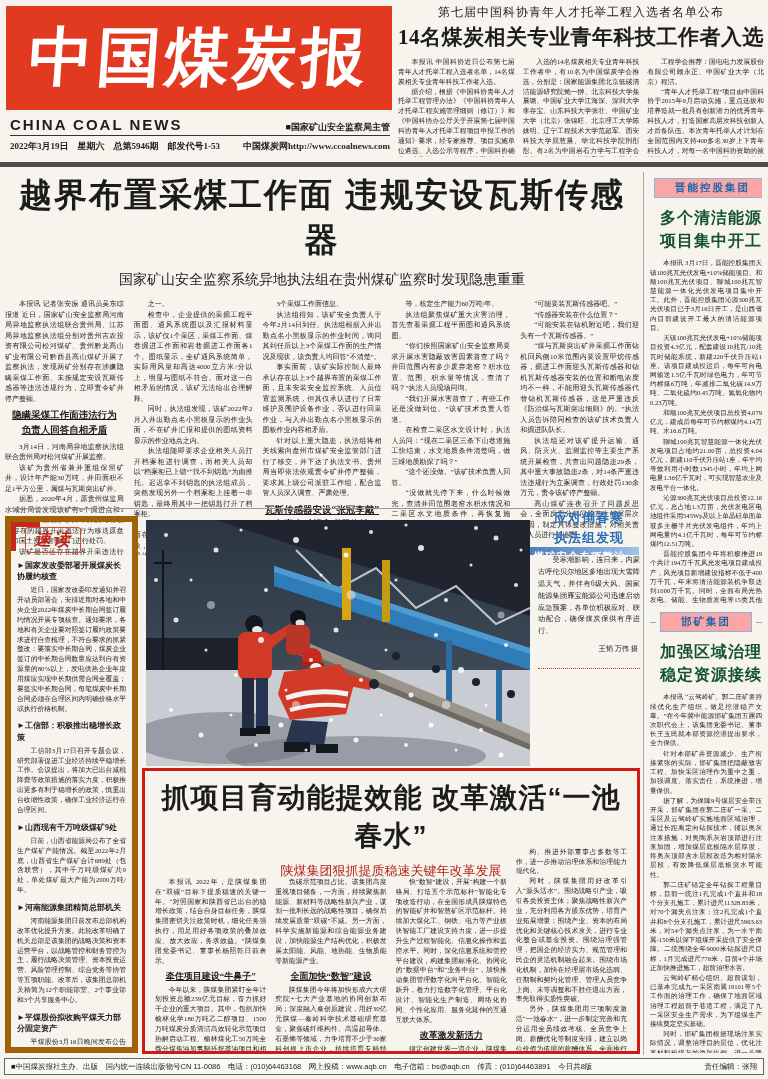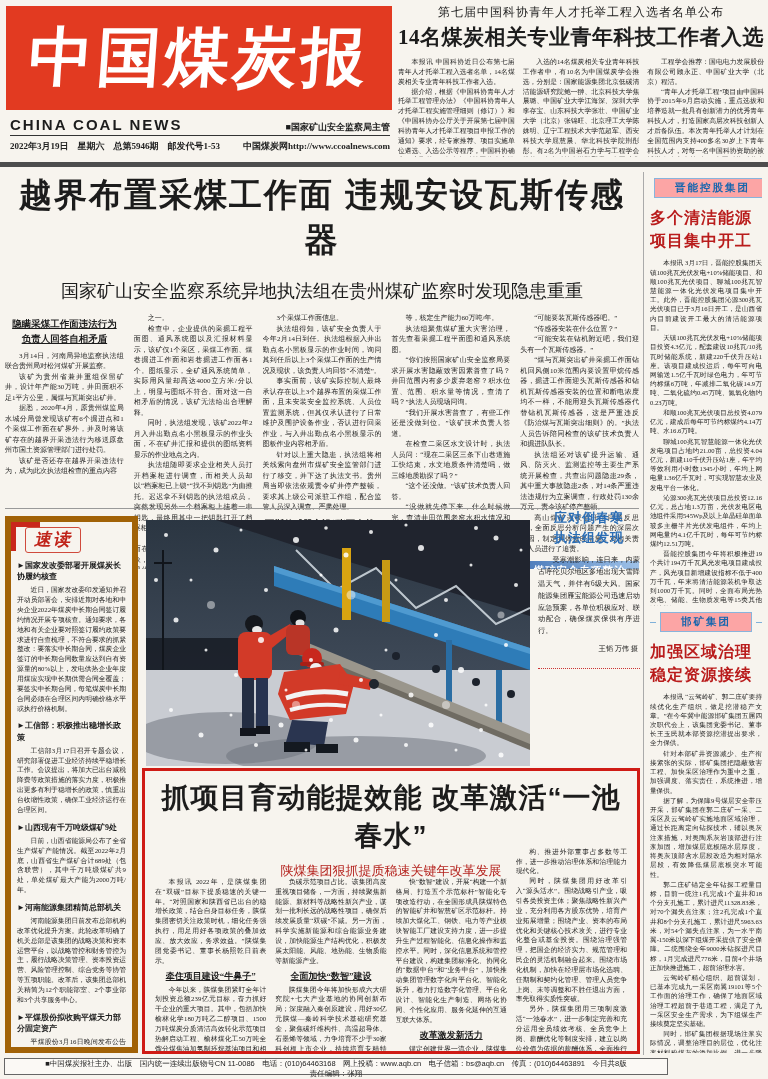--- a/index.html
+++ b/index.html
@@ -24,21 +24,21 @@
   .cols{display:flex;gap:8px;margin-top:6px;}
   .tcol{flex:1;font-size:6.8px;line-height:1.45;text-align:justify;overflow:hidden;}
   .top-cols{height:100px;}
   .para{text-indent:2em;text-align:justify;margin:0;}
   .subhead{font-size:9.5px;font-weight:bold;text-align:center;line-height:1.35;margin:5px 0 2px;text-indent:0;text-decoration:underline;}
   .subhead+.subhead{margin-top:0;margin-bottom:5px;}
   
   .main-article{left:5px;top:173px;width:634px;}
   .main-head{font-size:33px;font-weight:900;text-align:center;letter-spacing:2px;
              font-family:"Liberation Sans","DejaVu Sans",sans-serif;}
-  .main-sub{font-size:18px;text-align:center;margin-top:16px;}
+  .main-sub{font-size:14px;text-align:center;margin-top:8px;}
   .main-cols{height:256px;margin-top:10px;gap:10px;}
   .main-cols .tcol{font-size:7px;line-height:1.5;}
   .campaign{margin-top:6px;}
   .campaign-banner{background:linear-gradient(90deg,#4878b8,#9fc2e8);color:#fff;font-weight:bold;
                    font-size:10.5px;text-align:center;padding:2px 0;letter-spacing:1px;
                    font-family:"Liberation Sans",sans-serif;}
   .main-rule{left:5px;top:508px;width:634px;border-top:1px solid #999;height:0;}
   
   .quick-read{left:5px;top:516px;width:133px;height:537px;border:6px solid #a16207;
               box-sizing:border-box;padding:5px 6px;overflow:hidden;}
@@ -68,28 +68,28 @@
   
   .v-rule{left:643px;top:172px;height:883px;border-left:1px solid #aaa;width:0;}
   .sidebar{left:650px;top:172px;width:112px;}
   .sb-art{overflow:hidden;}
   .sb-art1{height:434px;}
   .sb-art2{height:447px;}
   .tag-row{display:flex;align-items:center;gap:4px;margin-top:6px;}
   .tag-line{flex:1;border-top:1px solid #7fb0d9;height:0;}
   .sb-tag{background:#fca5a5;border:1px solid #88b4dc;color:#1766ae;font-size:10.5px;font-weight:bold;
           padding:2px 20px;letter-spacing:2px;white-space:nowrap;}
-  .sb-head{font-size:16px;font-weight:bold;text-align:left;color:#b91c1c;line-height:1.45;
+  .sb-head{font-size:16px;font-weight:bold;text-align:right;color:#14532d;line-height:1.45;
            letter-spacing:1px;margin-top:8px;}
   .sb-body{margin-top:6px;font-size:6.6px;line-height:1.4;}
   .sb-body .para{margin-top:1px;}
   
-  .footer{left:4px;top:1058px;width:664px;height:17px;border:1px solid #666;box-sizing:border-box;
+  .footer{left:4px;top:1058px;width:760px;height:17px;border:1px solid #666;box-sizing:border-box;
           display:flex;justify-content:space-between;align-items:center;padding:0 6px;
-          font-size:7.5px;font-family:"Liberation Sans",sans-serif;color:#222;background:#fbf9f5;flex-direction:column;}
+          font-size:7.5px;font-family:"Liberation Sans",sans-serif;color:#222;background:#fbf9f5;}
 </style>
 </head>
 <body>
 
 <div class="abs mast-box">
   <div class="mast-title">中国煤炭报</div>
 </div>
 <div class="abs ccn-row">
   <span class="ccn">CHINA  COAL  NEWS</span>
   <span class="supervisor">■国家矿山安全监察局主管</span>
@@ -117,20 +117,21 @@
         <div class="para">“青年人才托举工程”项目由中国科协于2015年9月启动实施，重点选拔和培养造就一批具有创新潜力的优秀青年科技人才，打造国家高层次科技创新人才后备队伍。本次青年托举人才计划在全国范围内支持400多名30岁上下青年科技人才，对每一名中国科协资助的被托举人稳定支持3年，中国科协对其中200名给予资金支持。（本报记者）</div>
       </div>
   </div>
 </div>
 
 <div class="abs main-article">
   <div class="main-head">越界布置采煤工作面  违规安设瓦斯传感器</div>
   <div class="main-sub">国家矿山安全监察系统异地执法组在贵州煤矿监察时发现隐患重重</div>
   <div class="cols main-cols">
     <div class="tcol">
+        <div class="para">本报讯 记者张安振 通讯员吴东综报道 近日，国家矿山安全监察局河南局异地监察执法组联合贵州局、江苏局异地监察执法组分别对贵州吉农投资有限公司松河煤矿、贵州黔龙高山矿业有限公司黔西县高山煤矿开展了监察执法，发现两矿分别存在涉嫌隐瞒采煤工作面、未按规定安设瓦斯传感器等违法违规行为，立即责令矿井停产整顿。</div>
         <div class="subhead">隐瞒采煤工作面违法行为</div>
         <div class="subhead">负责人回答自相矛盾</div>
         <div class="para">3月14日，河南局异地监察执法组联合贵州局对松河煤矿开展监察。</div>
         <div class="para">该矿为贵州省兼并重组保留矿井，设计年产能30万吨，井田面积不足1平方公里，属煤与瓦斯突出矿井。</div>
         <div class="para">据悉，2020年4月，原贵州煤监局水城分局曾发现该矿有6个掘进点和1个采煤工作面在矿界外，并及时将该矿存在的越界开采违法行为移送原盘州市国土资源管理部门进行处罚。</div>
         <div class="para">该矿是否还存在越界开采违法行为，成为此次执法组检查的重点内容</div>
       </div>
     <div class="tcol">
         <div class="para">之一。</div>
         <div class="para">检查中，企业提供的采掘工程平面图、通风系统图以及汇报材料显示，该矿仅1个采区，采煤工作面、煤巷掘进工作面和岩巷掘进工作面各1个。图纸显示，全矿通风系统简单，实际用风量却高达4000立方米/分以上，明显与图纸不符合。面对这一自相矛盾的情况，该矿无法给出合理解释。</div>

